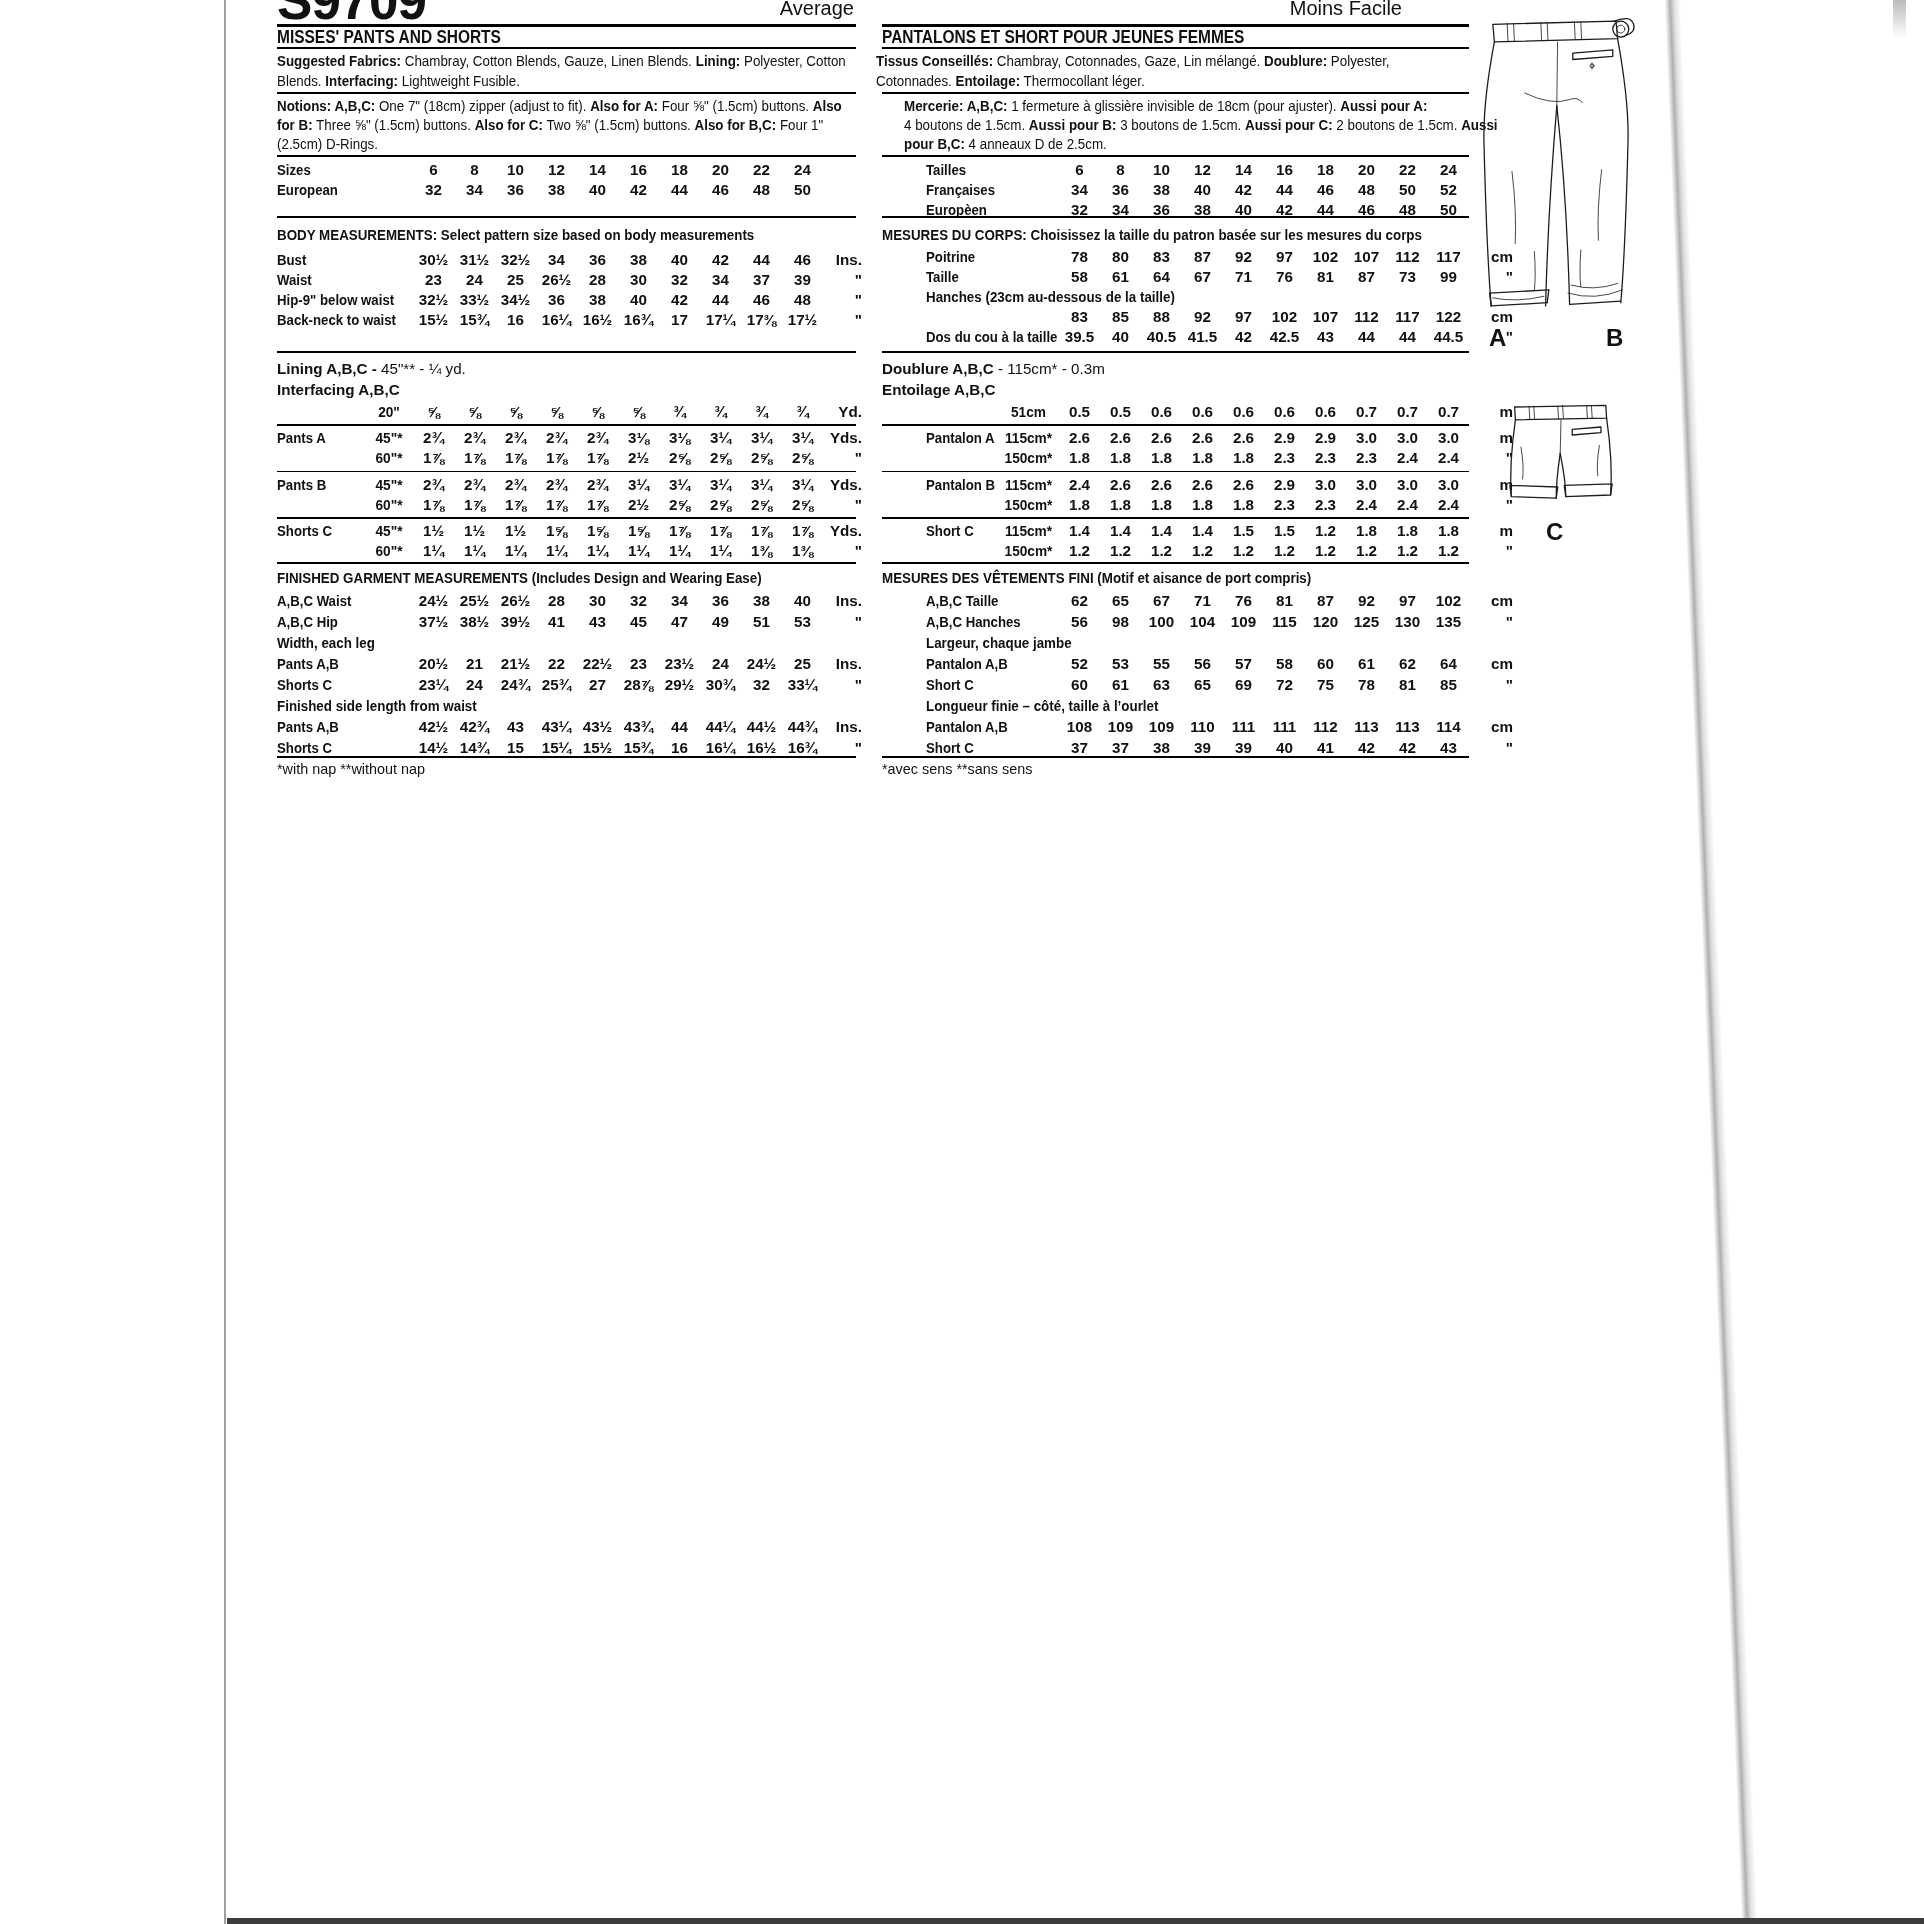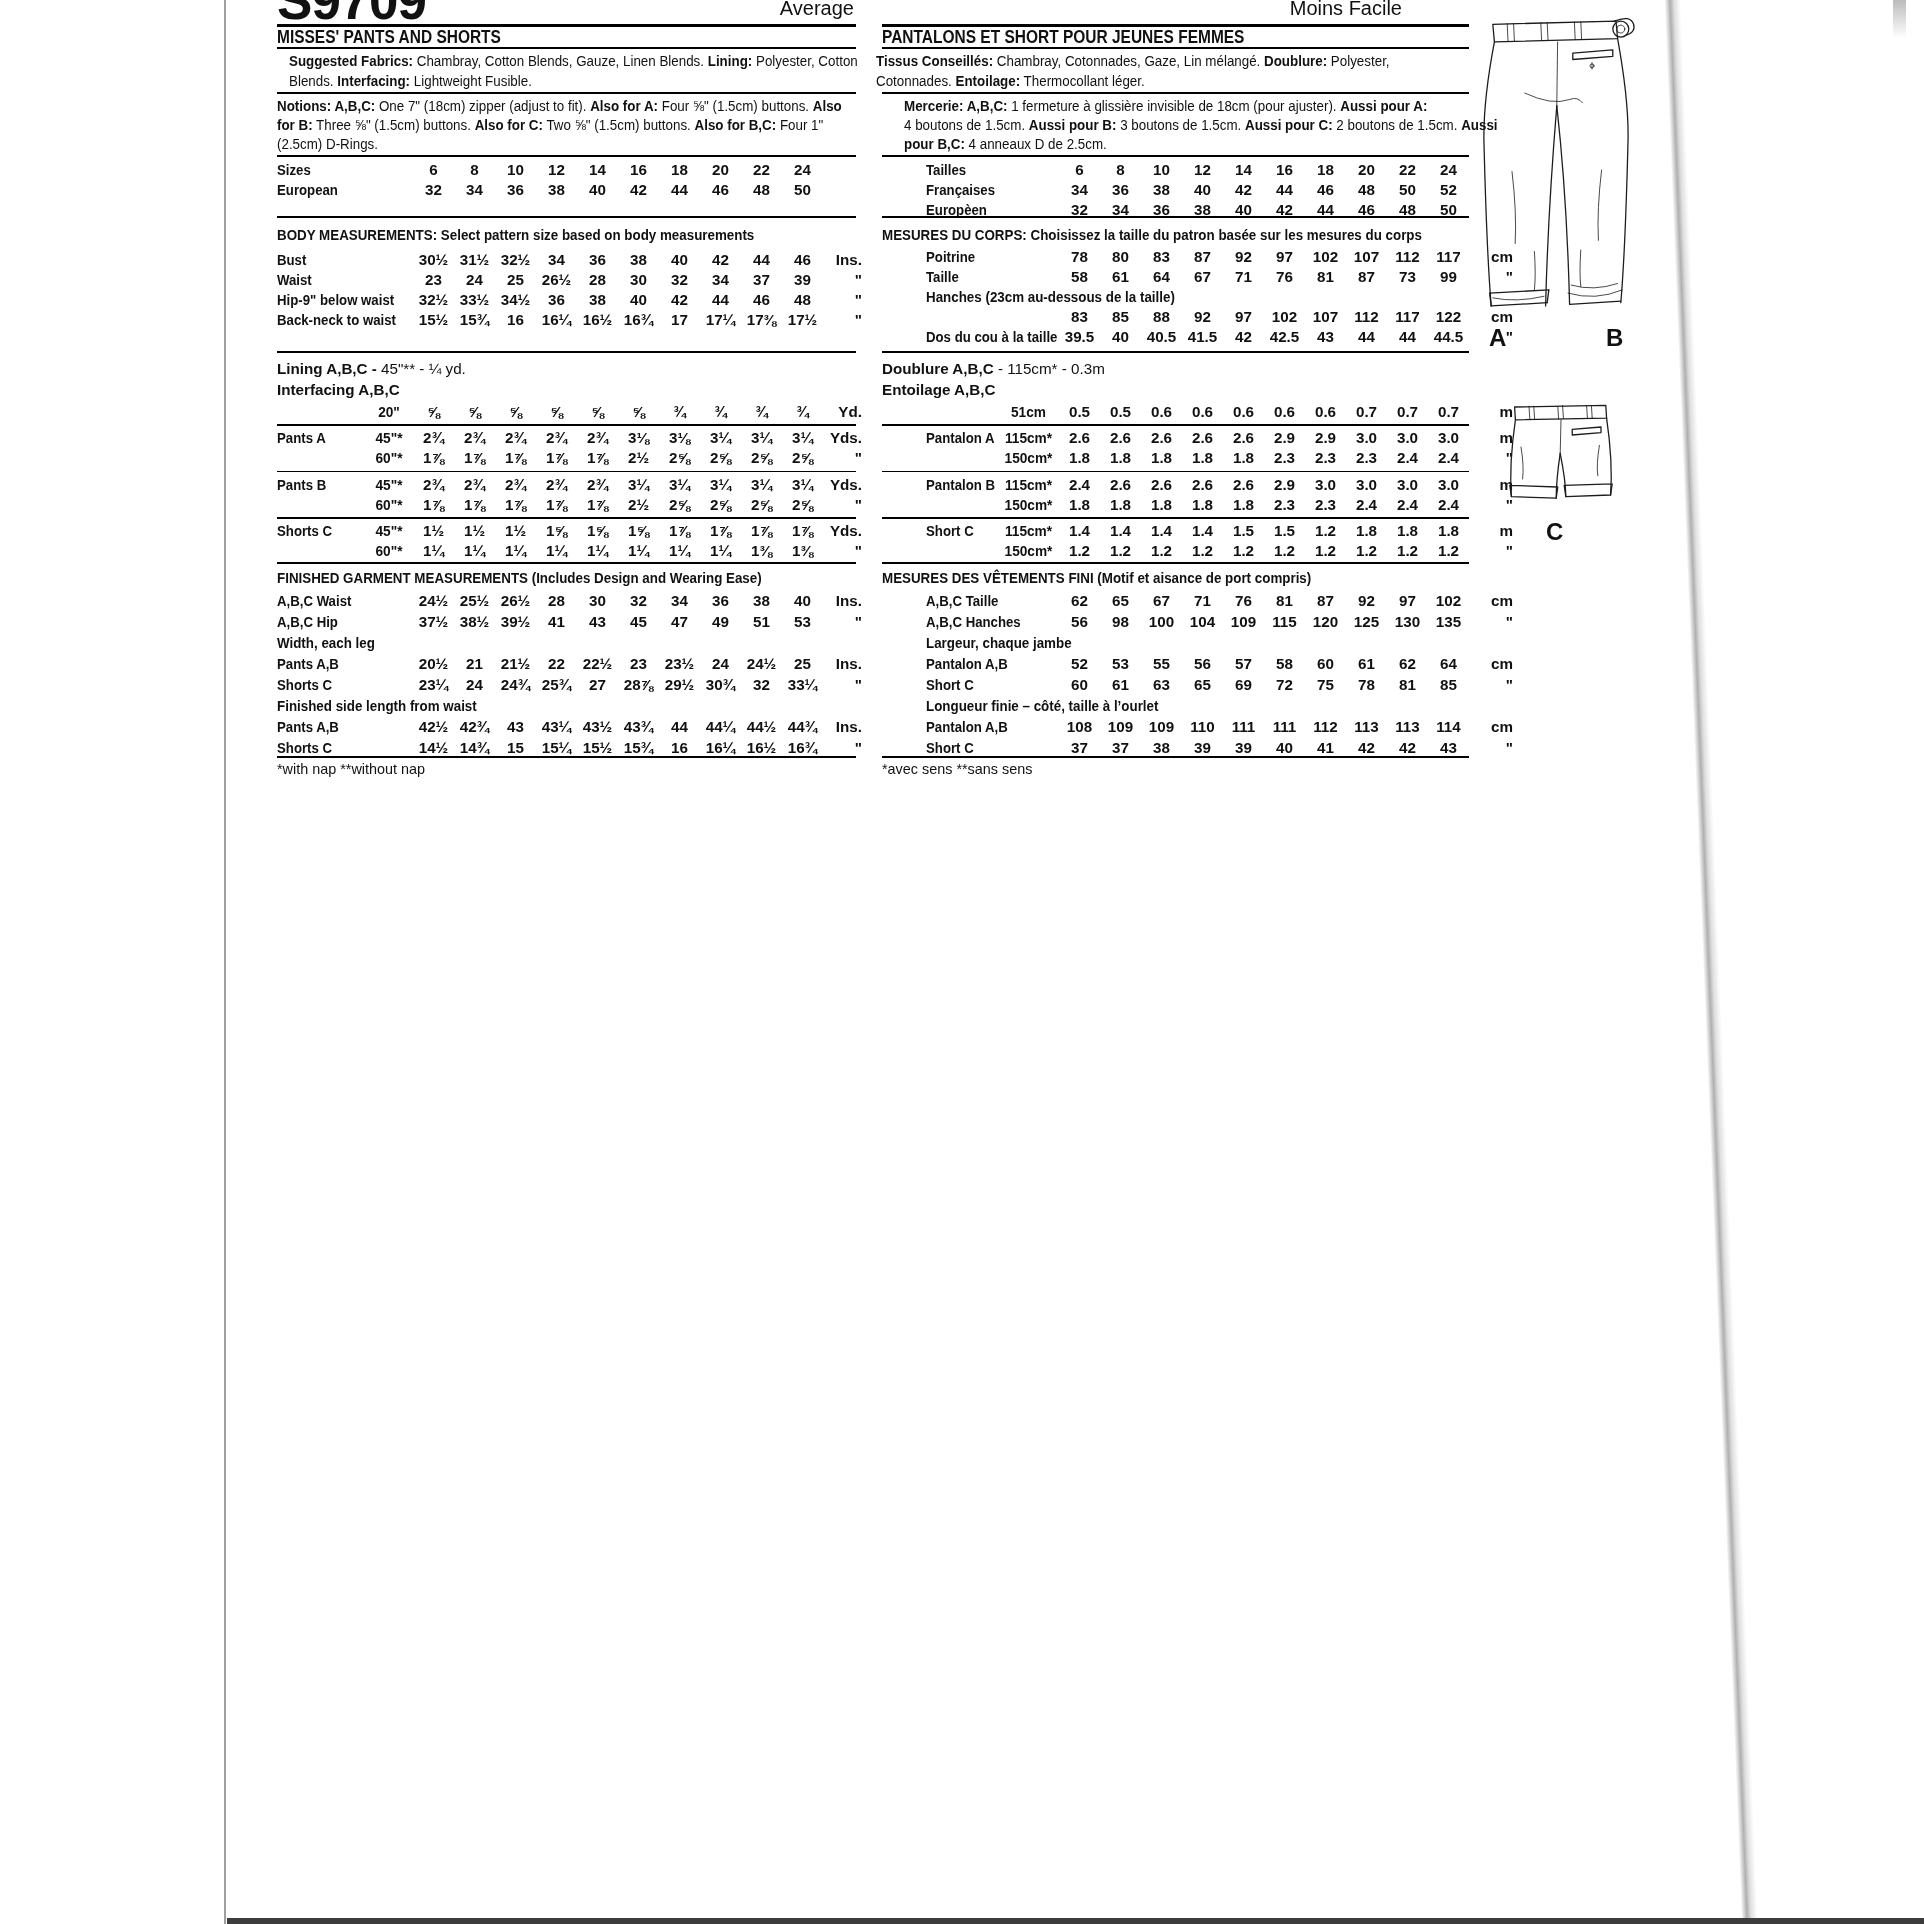--- a/index.html
+++ b/index.html
@@ -71,21 +71,21 @@
   <div class="pattern-num">S9709</div>
   <div class="difficulty" style="left:706px;width:148px;">Average</div>
   <div class="difficulty" style="left:1251px;width:151px;">Moins Facile</div>
   <div class="hrule" style="left:277px;top:24px;width:579px;height:3.2px;"></div>
   <div class="hrule" style="left:882px;top:24px;width:587px;height:3.2px;"></div>
 
   <div>
     <div class="col-title" style="left:277px;top:26.5px;"><span class="cond">MISSES' PANTS AND SHORTS</span></div>
     <div class="hrule" style="left:277px;top:47px;width:579px;height:1.6px;"></div>
 
-    <div class="para lh25" style="left:277px;top:51px;width:579px;margin-left:12px;">
+    <div class="para lh25" style="left:277px;top:51px;width:579px;">
         <div class="rt-line"><span class="b">Suggested Fabrics:</span><span> Chambray, Cotton Blends, Gauze, Linen Blends. </span><span class="b">Lining:</span><span> Polyester, Cotton</span></div>
         <div class="rt-line"><span>Blends. </span><span class="b">Interfacing:</span><span> Lightweight Fusible.</span></div>
       </div>
     <div class="hrule" style="left:277px;top:92px;width:579px;height:1.6px;"></div>
 
     <div class="para" style="left:277px;top:96px;width:579px;">
         <div class="rt-line"><span class="b">Notions: A,B,C:</span><span> One 7" (18cm) zipper (adjust to fit). </span><span class="b">Also for A:</span><span> Four ⅝" (1.5cm) buttons. </span><span class="b">Also</span></div>
         <div class="rt-line"><span class="b">for B:</span><span> Three ⅝" (1.5cm) buttons. </span><span class="b">Also for C:</span><span> Two ⅝" (1.5cm) buttons. </span><span class="b">Also for B,C:</span><span> Four 1"</span></div>
         <div class="rt-line"><span>(2.5cm) D-Rings.</span></div>
       </div>

